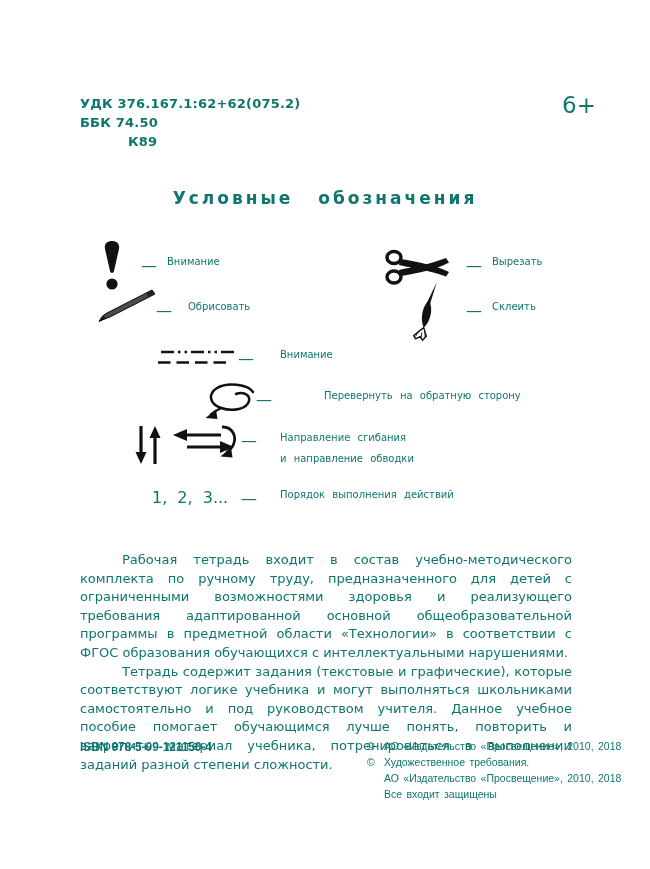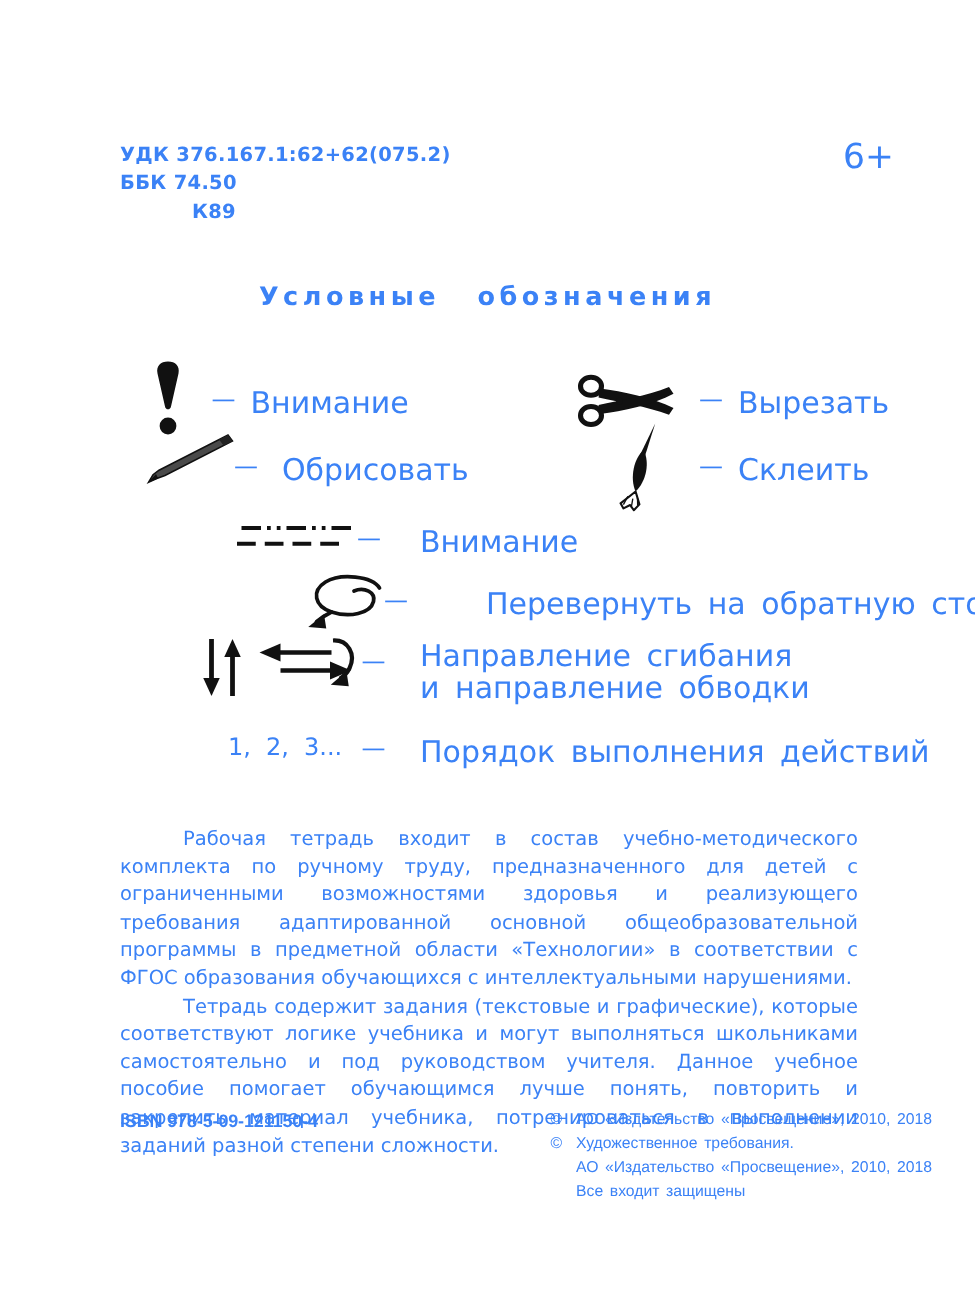--- a/index.html
+++ b/index.html
@@ -1,26 +1,26 @@
 <!DOCTYPE html>
 <html lang="ru"><head>
 <meta charset="utf-8">
 <style>
   html,body{margin:0;padding:0;background:#ffffff;}
   .page{position:relative;width:650px;height:869px;background:#ffffff;overflow:hidden;
-        font-family:"DejaVu Sans","Liberation Sans",sans-serif;color:#3b82f6;}
+        font-family:"DejaVu Sans","Liberation Sans",sans-serif;color:#0f766e;}
 
   .udk{position:absolute;left:80px;top:94px;font-size:13px;font-weight:700;line-height:19px;letter-spacing:.2px;}
   .udk .code{padding-left:48px;}
   .age{position:absolute;left:562px;top:92px;font-size:23px;font-weight:400;}
 
   .title{position:absolute;left:0;right:0;top:188px;margin:0;text-align:center;
          font-size:17px;font-weight:700;letter-spacing:3px;word-spacing:16px;}
 
-  .lbl{position:absolute;font-size:20px;font-weight:400;word-spacing:4px;white-space:nowrap;}
+  .lbl{position:absolute;font-size:10px;font-weight:400;word-spacing:4px;white-space:nowrap;}
   .dash{position:absolute;font-size:16px;font-weight:400;}
   .icon{position:absolute;}
   .two-line{line-height:21px;}
 
   .numbers{position:absolute;left:152px;top:488px;font-size:16px;word-spacing:5px;}
 
   .annotation{position:absolute;left:80px;top:551px;width:492px;
               font-size:13px;line-height:18.6px;text-align:justify;hyphens:auto;}
   .annotation p{margin:0;text-indent:42px;}
 

